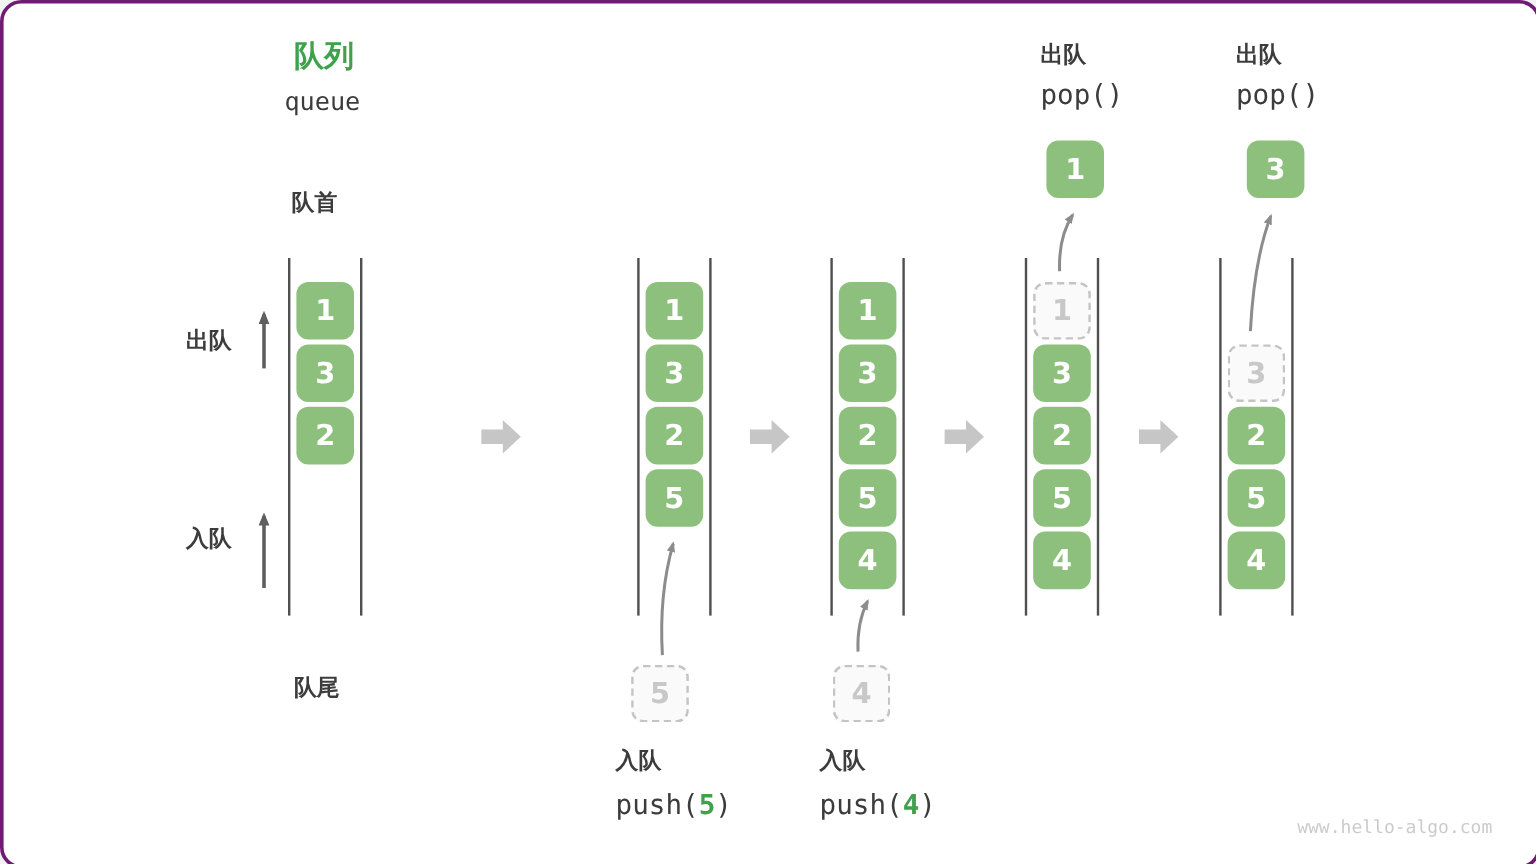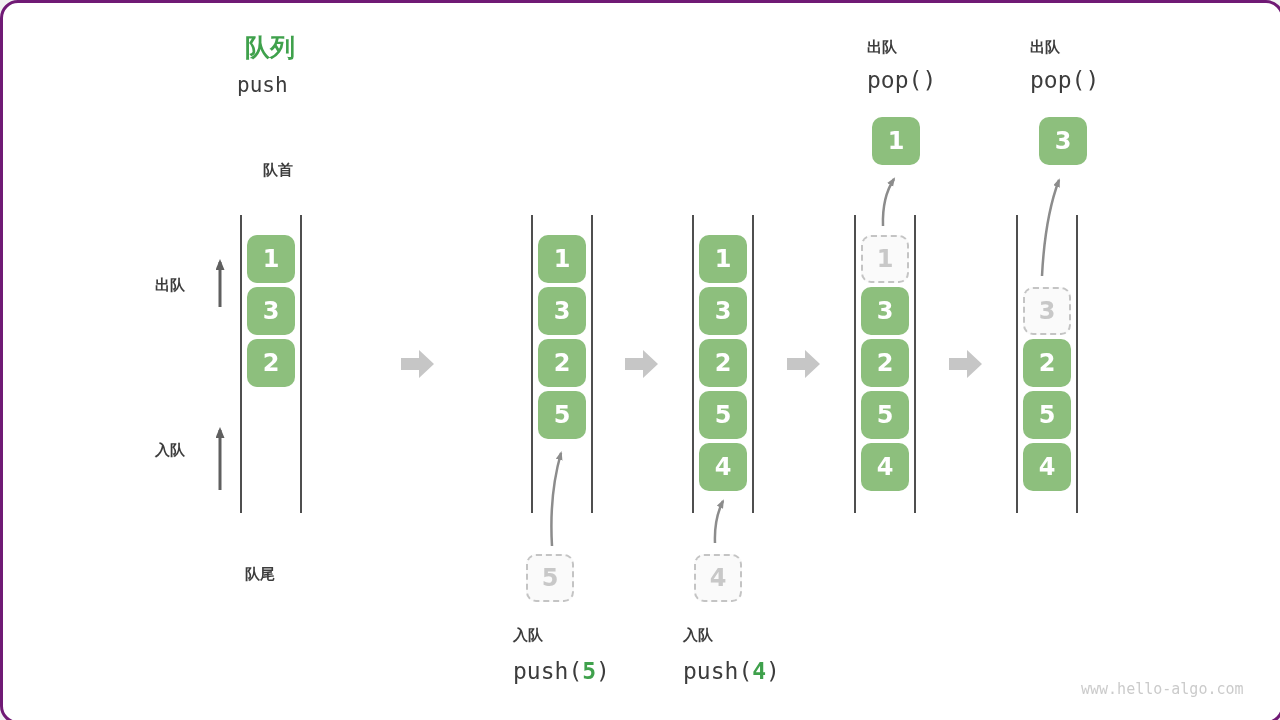--- a/index.html
+++ b/index.html
@@ -4,26 +4,26 @@
 <style>
   html,body{margin:0;padding:0;}
   body{
     width:1280px;height:720px;background:#f2f2f2;
     font-family:"Liberation Sans",sans-serif;
   }
   .canvas{
     position:relative;width:1278px;height:718px;background:#ffffff;
     border:3px solid #701a75;border-radius:18px;overflow:hidden;
   }
-  .zh{font-weight:bold;color:var(--text-dark);font-size:15px;line-height:25px;}
+  .zh{font-weight:bold;color:var(--text-dark);font-size:19px;line-height:25px;}
   .mono{font-family:"DejaVu Sans Mono",monospace;color:var(--text-dark);}
   .title-zh{position:absolute;left:242px;top:30px;font-size:25px;line-height:28px;
     font-weight:bold;color:var(--green-accent);}
   .title-en{position:absolute;left:234px;top:70px;font-size:21px;}
-  .lbl-front{position:absolute;left:260px;top:154px;text-align:right;}
+  .lbl-front{position:absolute;left:240px;top:154px;text-align:right;}
   .lbl-rear{position:absolute;left:242px;top:558px;}
   .lbl-deq{position:absolute;left:152px;top:269px;}
   .lbl-enq{position:absolute;left:152px;top:434px;}
   .col-line{position:absolute;width:2px;height:298px;background:var(--line-dark);}
   .cell{
     position:absolute;width:48px;height:48px;border-radius:10px;
     display:flex;align-items:center;justify-content:center;
     font-family:"DejaVu Sans",sans-serif;font-weight:bold;font-size:24px;
   }
   .cell.solid{background:var(--green-box);color:#ffffff;}
@@ -46,21 +46,21 @@
   .ah-side{fill:var(--side-arrow-gray);}
   .watermark{position:absolute;left:1078px;top:677px;font-size:15px;
     color:var(--watermark-gray);}
 </style>
 </head>
 <body>
 
 <div class="canvas">
 
   <div class="title-zh">队列</div>
-  <div class="title-en mono">push</div>
+  <div class="title-en mono">queue</div>
 
   <div class="zh lbl-front">队首</div>
   <div class="zh lbl-rear">队尾</div>
   <div class="zh lbl-deq">出队</div>
   <div class="zh lbl-enq">入队</div>
 
   <div id="states-root">
       <div class="">
         <div class="col-line" style="left: 237px; top: 212px;"></div>
         <div class="col-line" style="left: 297px; top: 212px;"></div>

